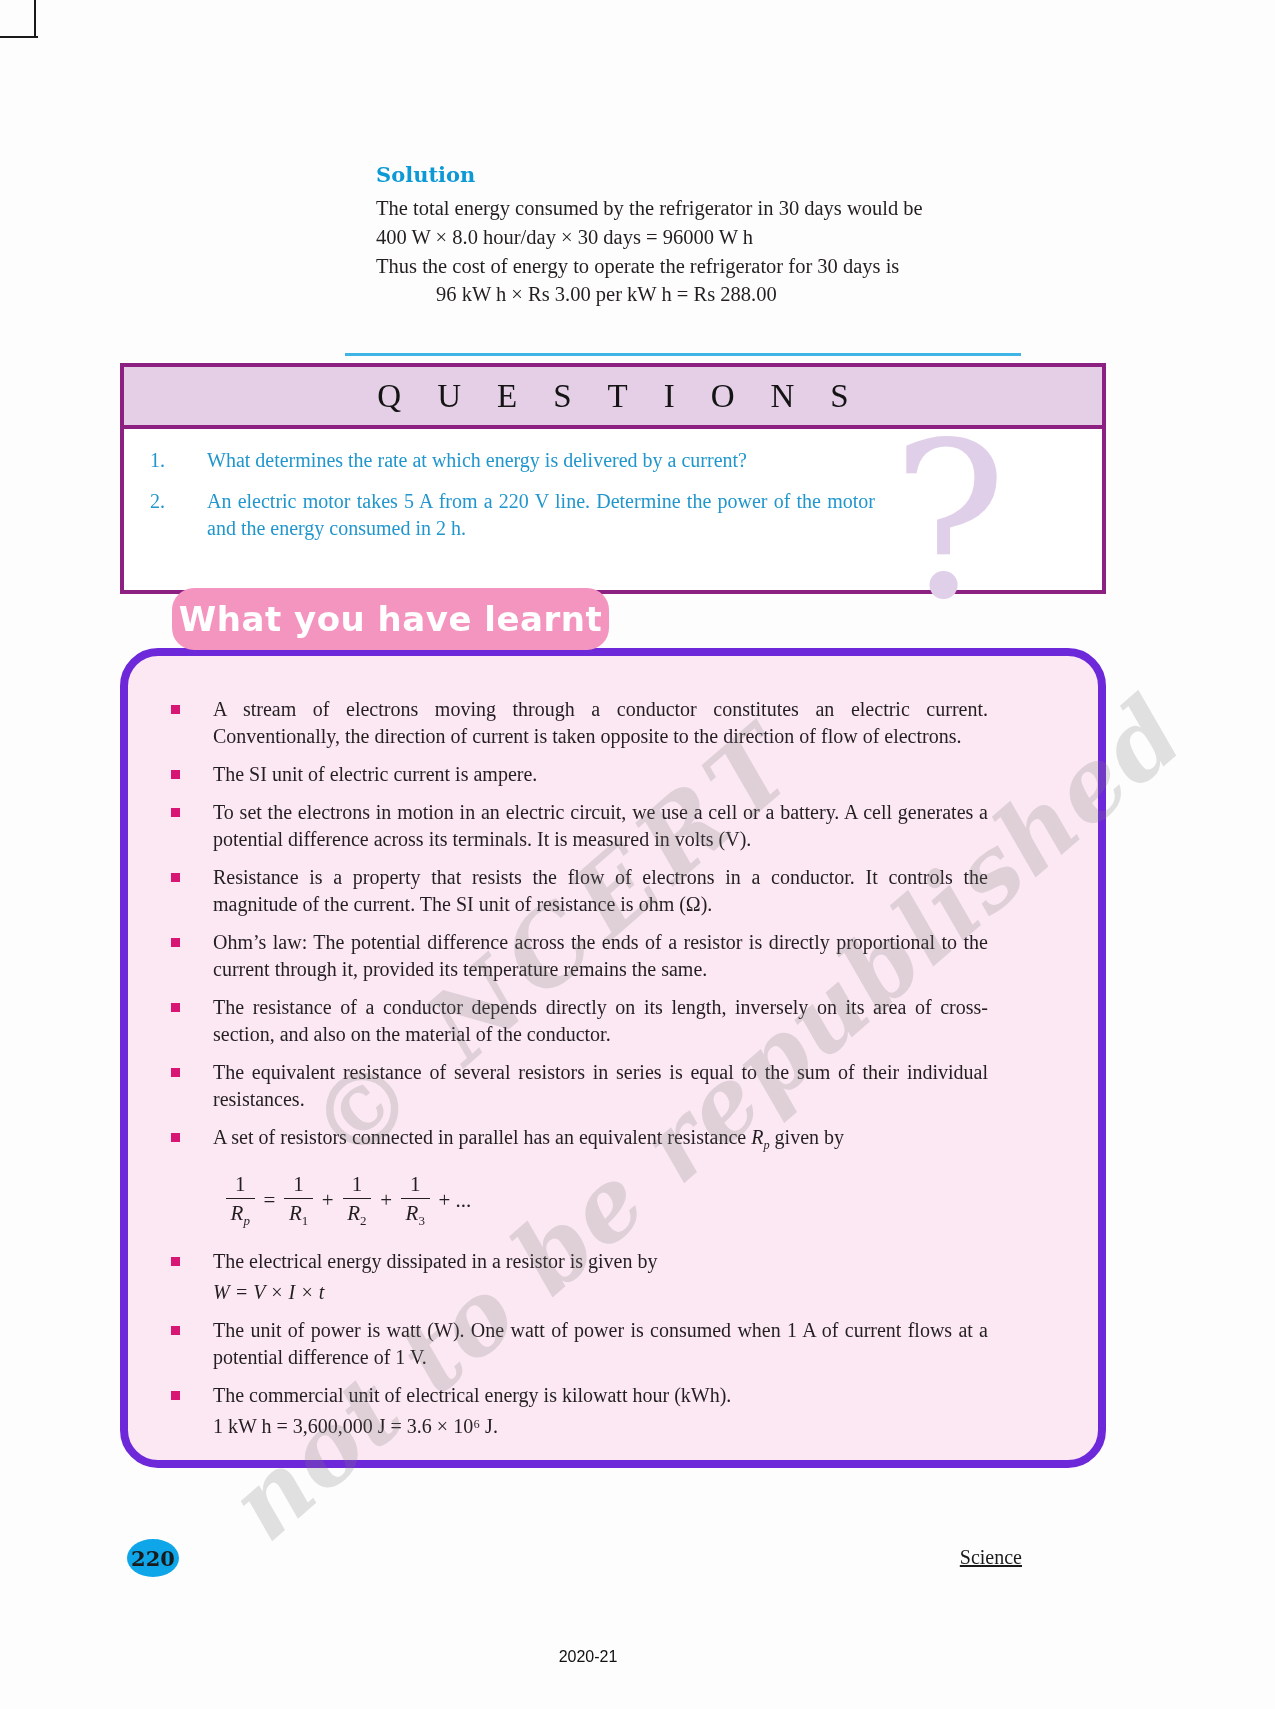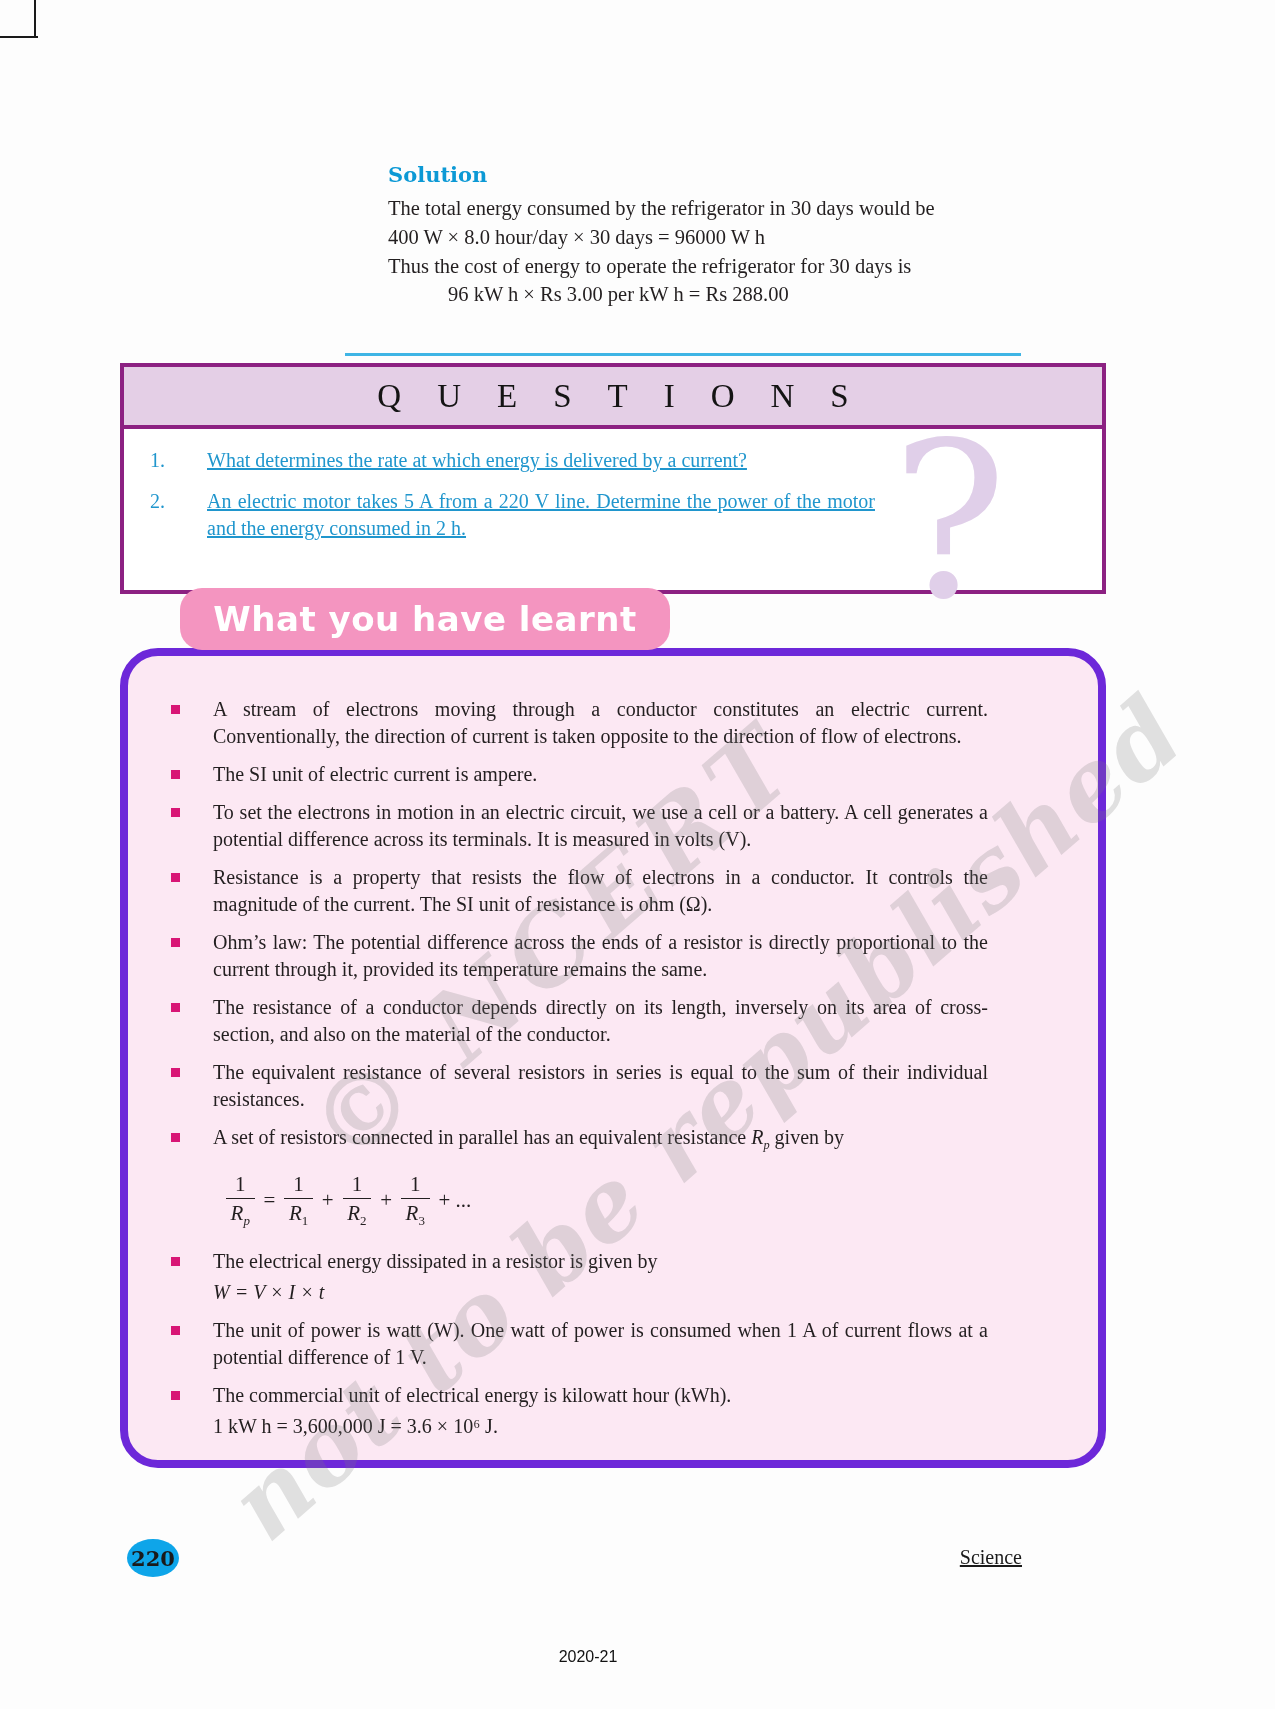--- a/index.html
+++ b/index.html
@@ -6,44 +6,44 @@
   .page{
     position:relative;width:1275px;height:1709px;margin:0 auto;
     background:#fdfdfd;color:#231f20;
     font-family:"Liberation Serif",serif;overflow:hidden;
   }
   
   .crop-v{position:absolute;left:34px;top:0;width:2px;height:38px;background:#1a1a1a;}
   .crop-h{position:absolute;left:0;top:36px;width:38px;height:2px;background:#1a1a1a;}
 
   
-  .solution{position:absolute;left:388px;top:160px;width:644px;font-size:20.5px;line-height:1.4;}
+  .solution{position:absolute;left:376px;top:160px;width:644px;font-size:20.5px;line-height:1.4;}
   .solution-heading{font-family:"DejaVu Serif",serif;font-weight:bold;color:#0c99d5;font-size:21px;margin-bottom:5px;}
   .sol-line{text-align:justify;}
   .sol-line.center-eq{margin-left:318px;text-align:left;}
   .sol-line.indent{margin-left:60px;text-align:left;}
 
   .blue-rule{position:absolute;left:345px;top:353px;width:676px;height:3px;background:#3fb5e5;}
 
   
   .qbox{position:absolute;left:120px;top:363px;width:986px;height:231px;box-sizing:border-box;
         border:4px solid #8c2182;background:#ffffff;overflow:visible;}
   .qhead{height:58px;background:#e4cfe6;border-bottom:4px solid #8c2182;
          display:flex;align-items:center;justify-content:center;
          font-family:"Liberation Serif",serif;font-size:33px;font-weight:500;color:#141414;
          letter-spacing:36px;padding-left:36px;}
   .qbody{position:relative;height:160px;padding-top:18px;}
   .qmark{position:absolute;right:95px;top:-15px;font-size:215px;line-height:1;
          color:#e0cfe9;font-family:"DejaVu Serif",serif;z-index:0;}
   .qrow{position:relative;z-index:1;display:grid;grid-template-columns:57px 668px;
         padding-left:26px;margin-bottom:14px;color:#2096cd;font-size:20px;line-height:1.35;}
-  .qtext{text-align:justify;text-decoration:underline;}
-
-  
-  .pill{position:absolute;left:180px;top:588px;width:490px;height:62px;background:#f495c0;
+  .qtext{text-align:justify;}
+
+  
+  .pill{position:absolute;left:172px;top:588px;width:437px;height:62px;background:#f495c0;
         border-radius:22px;display:flex;align-items:center;justify-content:center;z-index:3;
         font-family:"DejaVu Sans",sans-serif;font-weight:bold;font-size:34px;color:#ffffff;letter-spacing:0.5px;}
   .lbox{position:absolute;left:120px;top:648px;width:986px;height:820px;box-sizing:border-box;
         border:8px solid #6d28d9;border-radius:38px;background:#fce8f3;
         padding:40px 110px 0 41px;z-index:1;}
   .litem{display:flex;margin-bottom:11px;font-size:20px;line-height:27px;}
   .bullet{flex:0 0 9px;width:9px;height:9px;background:#d81575;margin:9px 0 0 2px;}
   .ltext{margin-left:33px;text-align:justify;flex:1;}
   .li-formula{margin-top:4px;text-align:left;}
   .li-formula.it{font-style:italic;}

